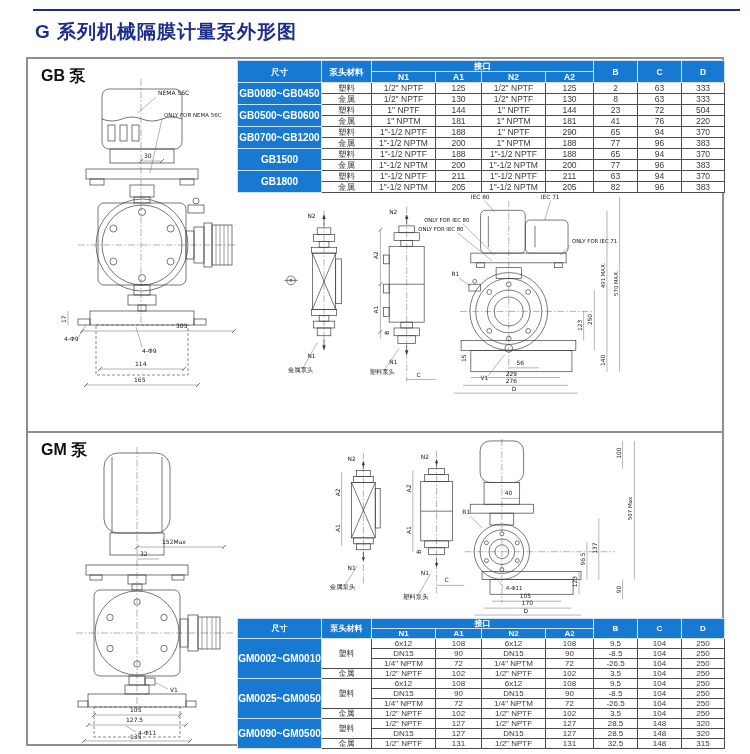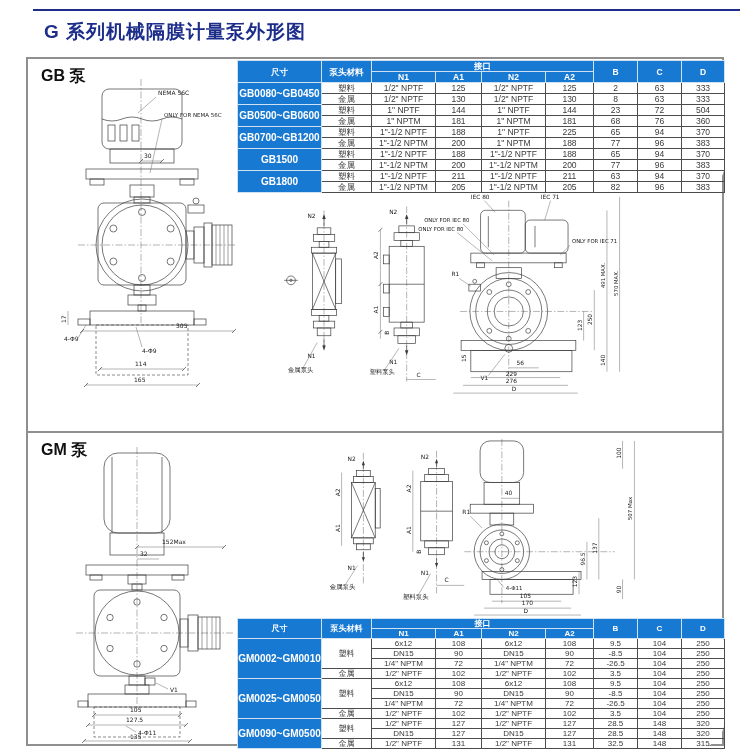--- a/index.html
+++ b/index.html
@@ -1,26 +1,26 @@
 <!DOCTYPE html>
 <html><head>
 <meta charset="utf-8">
 <style>
   html,body { margin:0; padding:0; }
   body {
     width:750px; height:754px; position:relative; background:#ffffff;
     font-family:"Liberation Sans", sans-serif;
   }
   .toprule { position:absolute; left:33px; top:9px; width:707px; height:2px; background:#1c2d8a; }
-  .page-title { position:absolute; left:44px; top:19px; font-size:19px; font-weight:bold; color:#1c2d8a; letter-spacing:1px; }
+  .page-title { position:absolute; left:35px; top:19px; font-size:19px; font-weight:bold; color:#1c2d8a; letter-spacing:1px; }
   .panel { position:absolute; left:26px; width:698px; background:#fff; border:2px solid #8f8f8f; box-sizing:border-box; }
   #gb-panel { top:57px; height:392px; }
   #gm-panel { top:431px; height:315px; }
   .panel-title { position:absolute; left:13px; top:7px; font-size:16px; font-weight:bold; color:#101010; }
-  table.spec { position:absolute; border-collapse:collapse; table-layout:fixed; background:#fff; color:#3a3a3a;border-radius:30px; }
+  table.spec { position:absolute; border-collapse:collapse; table-layout:fixed; background:#fff; color:#3a3a3a; }
   #gb-table { left:209px; top:1px; width:487px; font-size:8.5px; }
   #gm-table { left:209px; top:185px; width:487px; font-size:8px; }
   .spec td { border:1px solid #4c4c4c; text-align:center; padding:0; height:10px; line-height:10px; white-space:nowrap; overflow:hidden; }
   #gm-table td { height:9px; line-height:9px; }
   #gb-table tr.hrow td { height:10px; line-height:10px; }
   #gm-table tr.hrow td { height:9px; line-height:9px; }
   .spec td.hd, .spec td.model { background:#1879d2; color:#fff; font-weight:bold; border-color:#cfe2f4; }
   .spec td.model { font-size:10px; }
   svg.draw { position:absolute; overflow:visible; }
   .draw line, .draw rect, .draw path, .draw circle, .draw polygon, .draw polyline { stroke:#3c3c3c; stroke-width:0.7; fill:none; }
@@ -101,31 +101,31 @@
       <td>23</td>
       <td>72</td>
       <td>504</td>
     </tr>
     <tr>
       <td>金属</td>
       <td>1" NPTM</td>
       <td>181</td>
       <td>1" NPTM</td>
       <td>181</td>
-      <td>68</td>
+      <td>41</td>
       <td>76</td>
-      <td>360</td>
+      <td>220</td>
     </tr>
     <tr>
       <td class="model" rowspan="2">GB0700~GB1200</td>
       <td>塑料</td>
       <td>1"-1/2 NPTF</td>
       <td>188</td>
       <td>1" NPTF</td>
-      <td>225</td>
+      <td>290</td>
       <td>65</td>
       <td>94</td>
       <td>370</td>
     </tr>
     <tr>
       <td>金属</td>
       <td>1"-1/2 NPTM</td>
       <td>200</td>
       <td>1" NPTM</td>
       <td>188</td>

